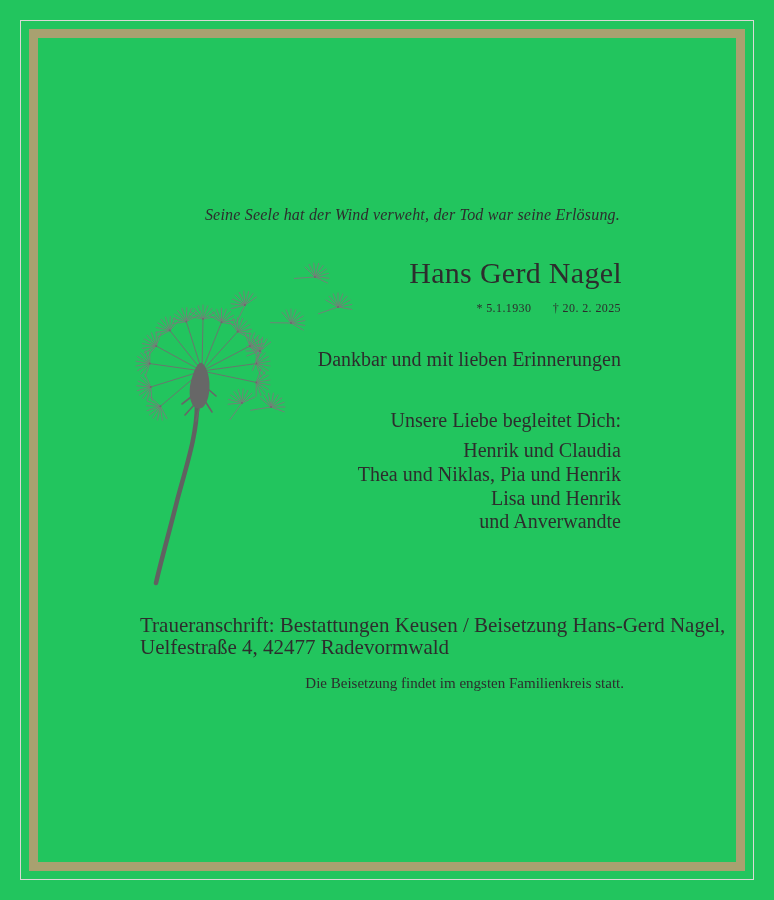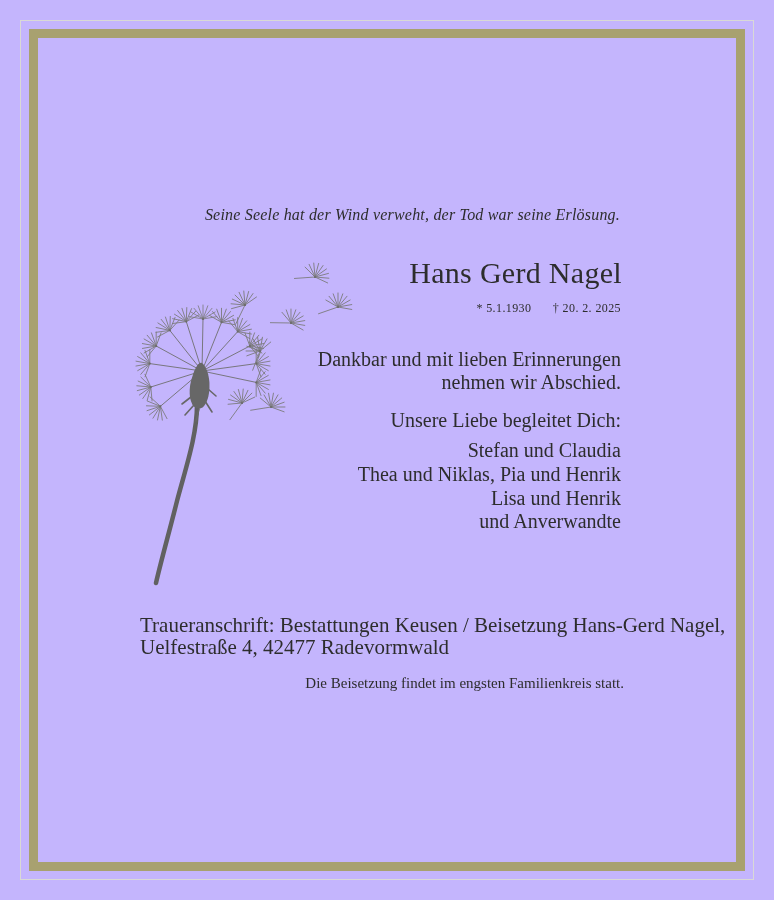--- a/index.html
+++ b/index.html
@@ -1,19 +1,19 @@
 <!DOCTYPE html>
 <html><head>
 <meta charset="utf-8">
 <style>
   html,body{margin:0;padding:0;background:#ffffff;}
   .page{
     position:relative;
     width:774px;height:900px;
-    background:#c4b5fd;
+    background:#22c55e;
     font-family:"Liberation Serif","DejaVu Serif",serif;
     color:#2d2d2d;
     overflow:hidden;
   }
   .frame-outer{
     position:absolute;inset:20px;
     border:1px solid #d9d9d6;
     pointer-events:none;
   }
   .frame-olive{
@@ -141,27 +141,26 @@
 
   <div class="deceased-name">Hans Gerd Nagel</div>
 
   <div class="dates">
     <span class="birth">* 5.1.1930</span>
     <span class="death">† 20. 2. 2025</span>
   </div>
 
   <div class="message">
     <div>Dankbar und mit lieben Erinnerungen</div>
-    <div>nehmen wir Abschied.</div>
   </div>
 
   <div class="greeting">Unsere Liebe begleitet Dich:</div>
 
   <div class="mourners">
-    <div>Stefan und Claudia</div>
+    <div>Henrik und Claudia</div>
     <div>Thea und Niklas, Pia und Henrik</div>
     <div>Lisa und Henrik</div>
     <div>und Anverwandte</div>
   </div>
 
   <div class="address">
     <div>Traueranschrift: Bestattungen Keusen / Beisetzung Hans-Gerd Nagel,</div>
     <div>Uelfestraße 4, 42477 Radevormwald</div>
   </div>
 

